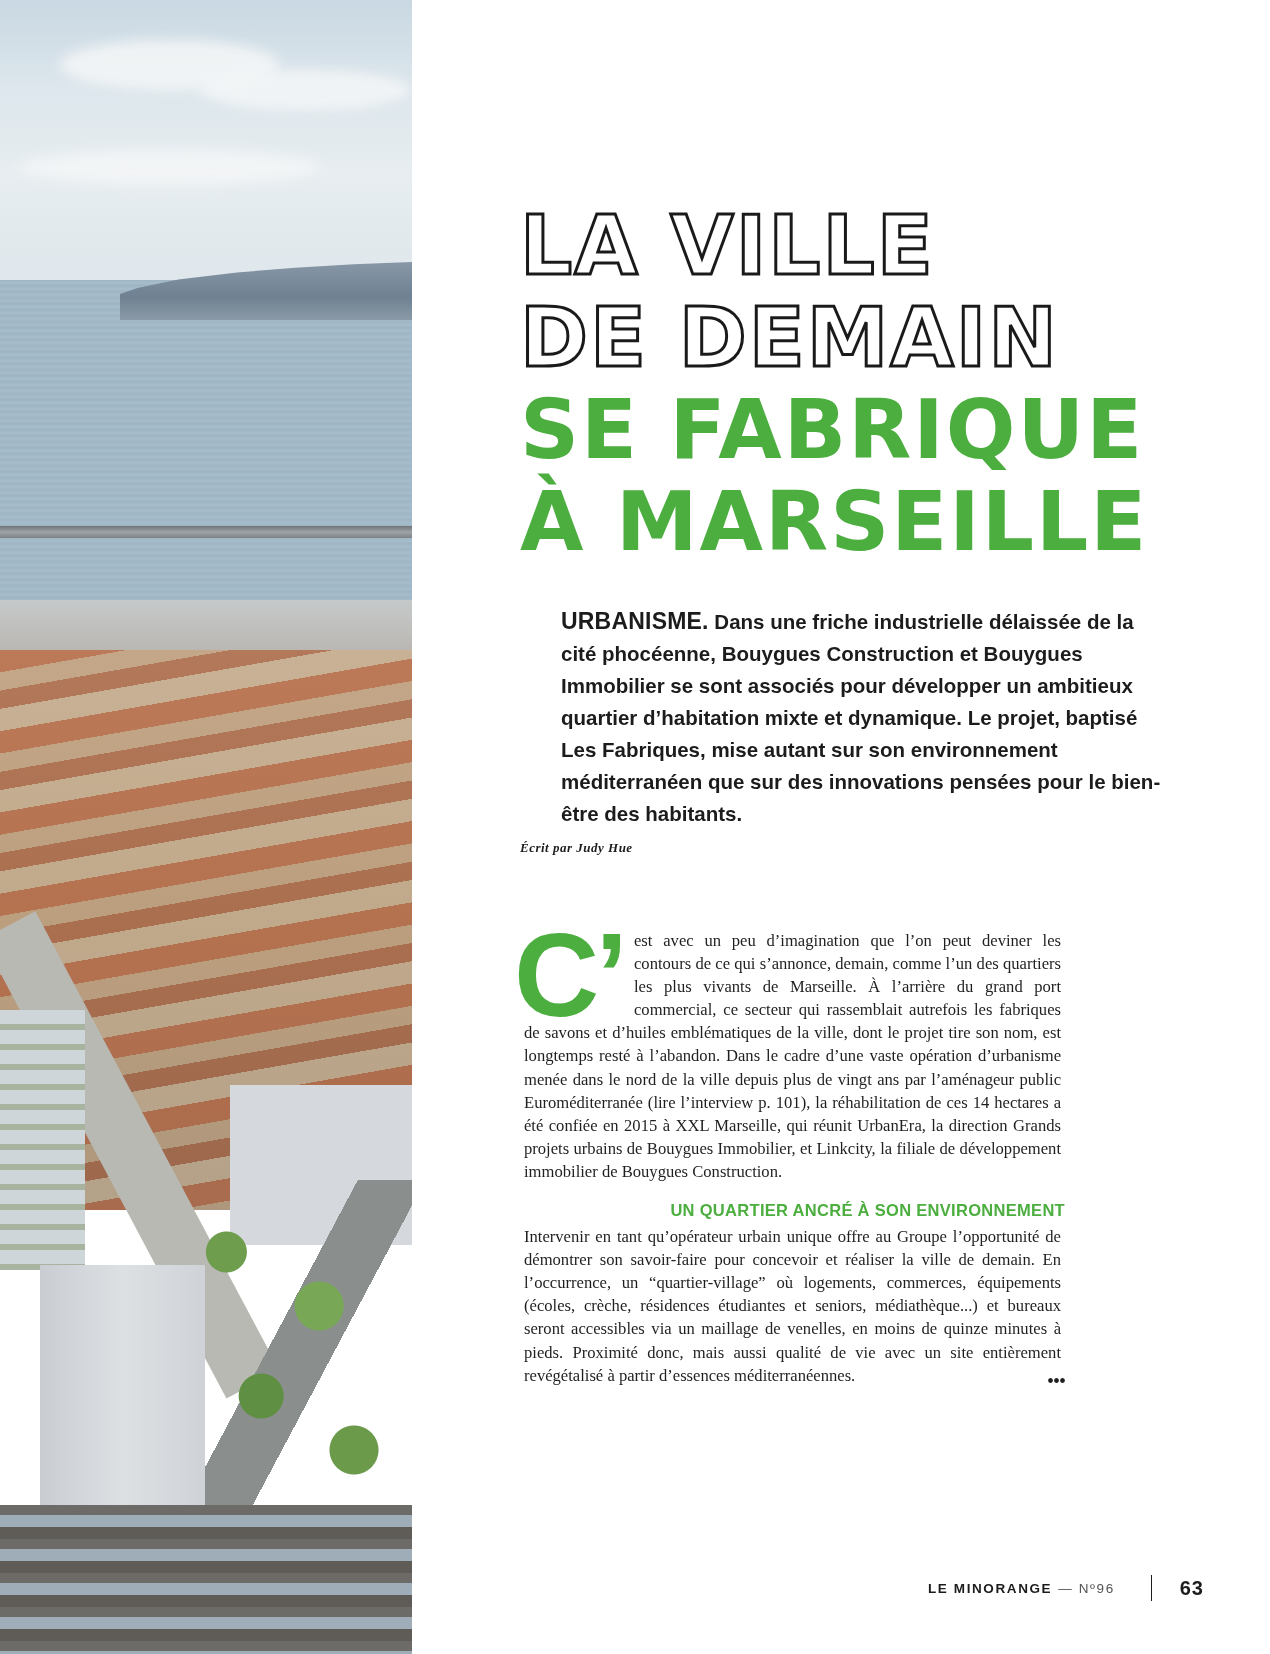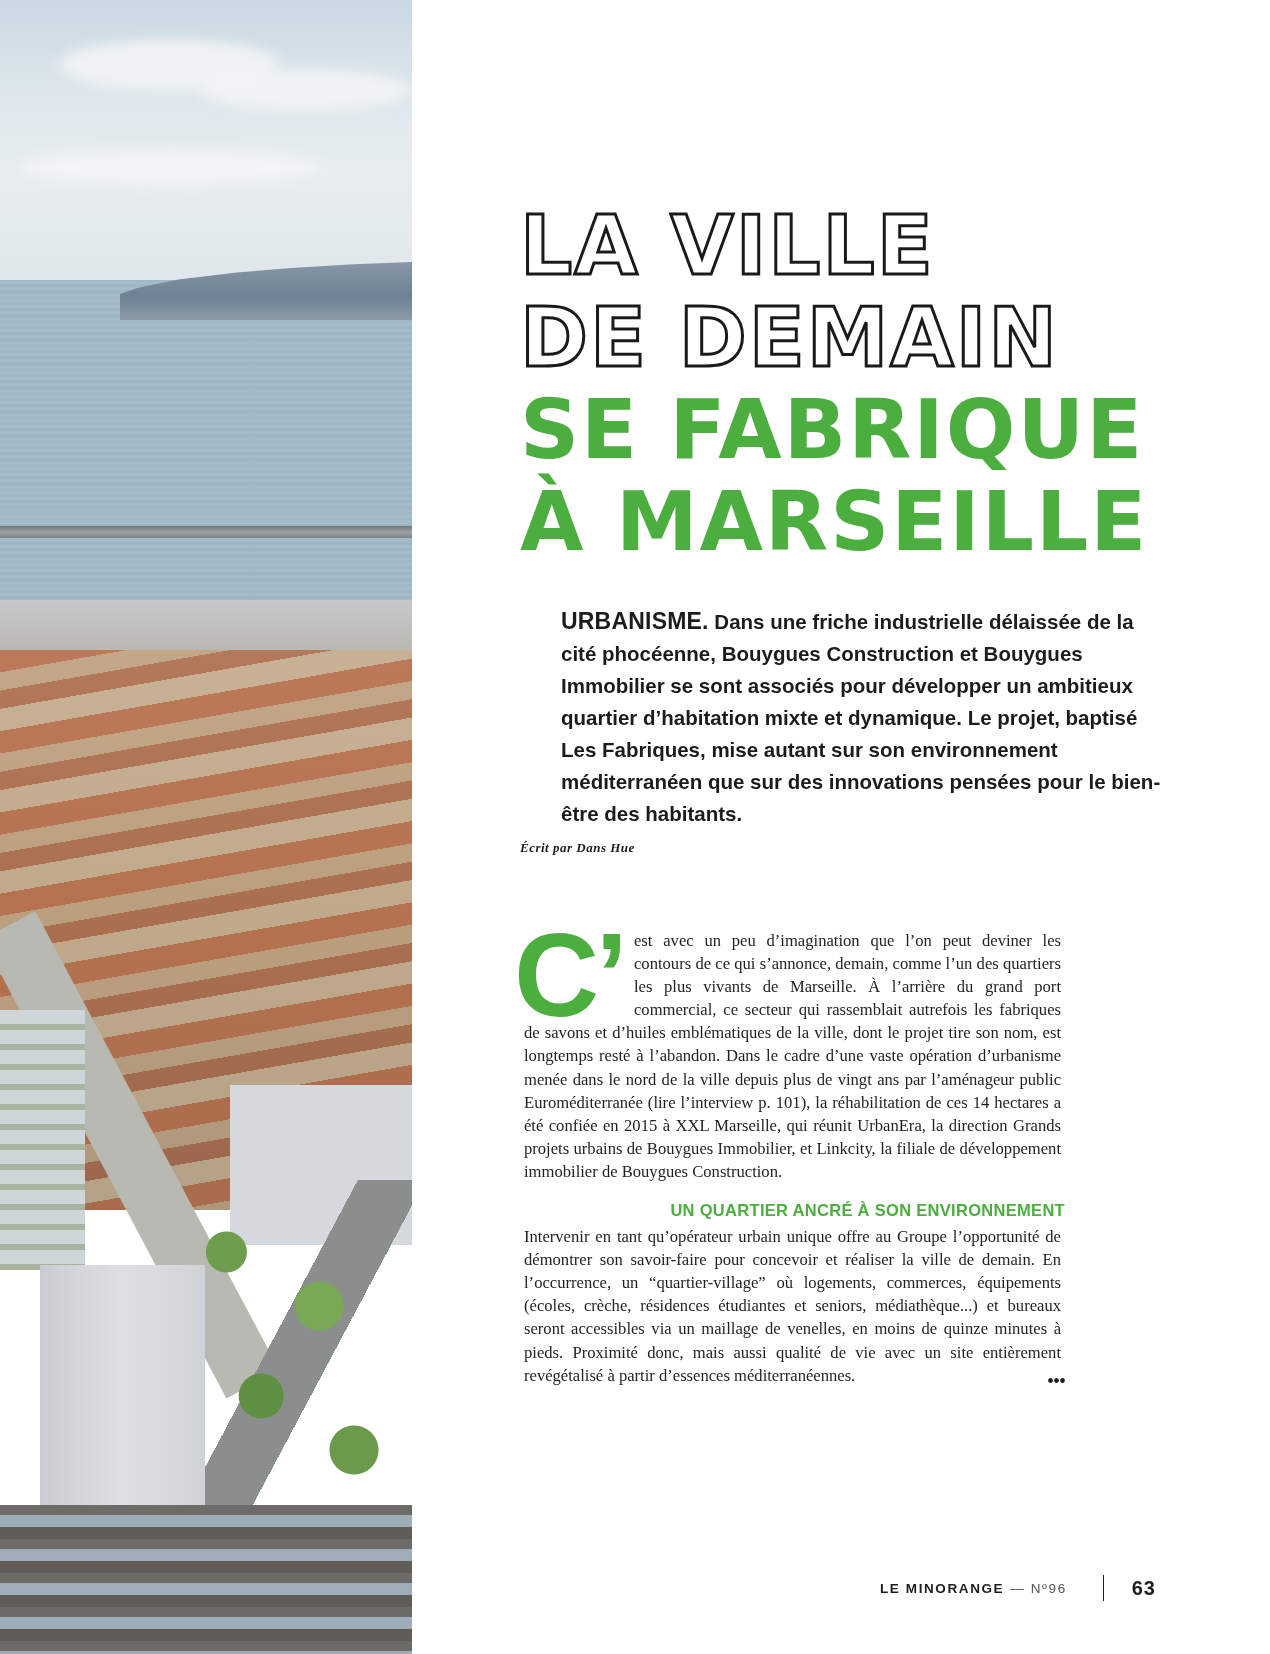--- a/index.html
+++ b/index.html
@@ -57,21 +57,21 @@
     .body-col { position: absolute; left: 520px; top: 925px; width: 545px;
       font-family: "Liberation Serif", serif; font-size: 16.6px; line-height: 23.1px; color: #1f1f1f; text-align: justify; }
     .dropcap { float: left; font-family: "Liberation Sans", sans-serif; font-weight: 900; color: #4cae3f;
       font-size: 118px; line-height: 88px; margin: 6px 10px 0 -6px; letter-spacing: -4px; }
     .body-col p { margin: 4px; }
     .subhead { margin: 16px 0 0 0; font-family: "Liberation Sans", sans-serif; font-weight: bold; font-size: 16.5px;
       color: #4cae3f; letter-spacing: .3px; text-align: right; line-height: 22px; }
     .cont-mark { display: block; text-align: right; margin-top: -20px; font-size: 20px; line-height: 20px; color: #1f1f1f; letter-spacing: -1px; }
 
     
-    .footer { position: absolute; left: 880px; top: 1573px; height: 30px; display: flex; align-items: center; text-align: center; }
+    .footer { position: absolute; left: 928px; top: 1573px; height: 30px; display: flex; align-items: center; text-align: center; }
     .footer .mag { font-family: "Liberation Sans", sans-serif; font-weight: bold; font-size: 13.5px; letter-spacing: 1.6px; color: #1c1c1c; }
     .footer .issue { font-family: "Liberation Sans", sans-serif; font-size: 13.5px; letter-spacing: 1.6px; color: #555; margin-left: 6px; }
     .footer .divider { width: 1px; height: 26px; background: #1c1c1c; margin: 0 28px 0 36px; }
     .footer .page { font-family: "Liberation Sans", sans-serif; font-weight: bold; font-size: 20px; letter-spacing: 1px; color: #1c1c1c; }
   </style>
 </head>
 <body>
 
 <div class="photo" title="Aerial view of Marseille: sea and cape, port, old industrial district, and a rendering of the new tree-lined Les Fabriques neighbourhood">
   <div class="sky"></div>
@@ -95,21 +95,21 @@
   <span class="line outline">LA VILLE</span>
   <span class="line outline">DE DEMAIN</span>
   <span class="line green">SE FABRIQUE</span>
   <span class="line green">À MARSEILLE</span>
 </h1>
 
 <div class="standfirst">
   <span class="kicker">URBANISME.</span><span> Dans une friche industrielle délaissée de la cité phocéenne, Bouygues Construction et Bouygues Immobilier se sont associés pour développer un ambitieux quartier d’habitation mixte et dynamique. Le projet, baptisé Les Fabriques, mise autant sur son environnement méditerranéen que sur des innovations pensées pour le bien-être des habitants.</span>
 </div>
 
-<div class="byline">Écrit par Dans Hue</div>
+<div class="byline">Écrit par Judy Hue</div>
 
 <div class="body-col">
   <span class="dropcap">C’</span>
   <p>est avec un peu d’imagination que l’on peut deviner les contours de ce qui s’annonce, demain, comme l’un des quartiers les plus vivants de Marseille. À l’arrière du grand port commercial, ce secteur qui rassemblait autrefois les fabriques de savons et d’huiles emblématiques de la ville, dont le projet tire son nom, est longtemps resté à l’abandon. Dans le cadre d’une vaste opération d’urbanisme menée dans le nord de la ville depuis plus de vingt ans par l’aménageur public Euroméditerranée (lire l’interview p. 101), la réhabilitation de ces 14 hectares a été confiée en 2015 à XXL Marseille, qui réunit UrbanEra, la direction Grands projets urbains de Bouygues Immobilier, et Linkcity, la filiale de développement immobilier de Bouygues Construction.</p>
   <h2 class="subhead">UN QUARTIER ANCRÉ À SON ENVIRONNEMENT</h2>
   <p>Intervenir en tant qu’opérateur urbain unique offre au Groupe l’opportunité de démontrer son savoir-faire pour concevoir et réaliser la ville de demain. En l’occurrence, un “quartier-village” où logements, commerces, équipements (écoles, crèche, résidences étudiantes et seniors, médiathèque...) et bureaux seront accessibles via un maillage de venelles, en moins de quinze minutes à pieds. Proximité donc, mais aussi qualité de vie avec un site entièrement revégétalisé à partir d’essences méditerranéennes.</p>
   <span class="cont-mark">•••</span>
 </div>
 
 <div class="footer">

